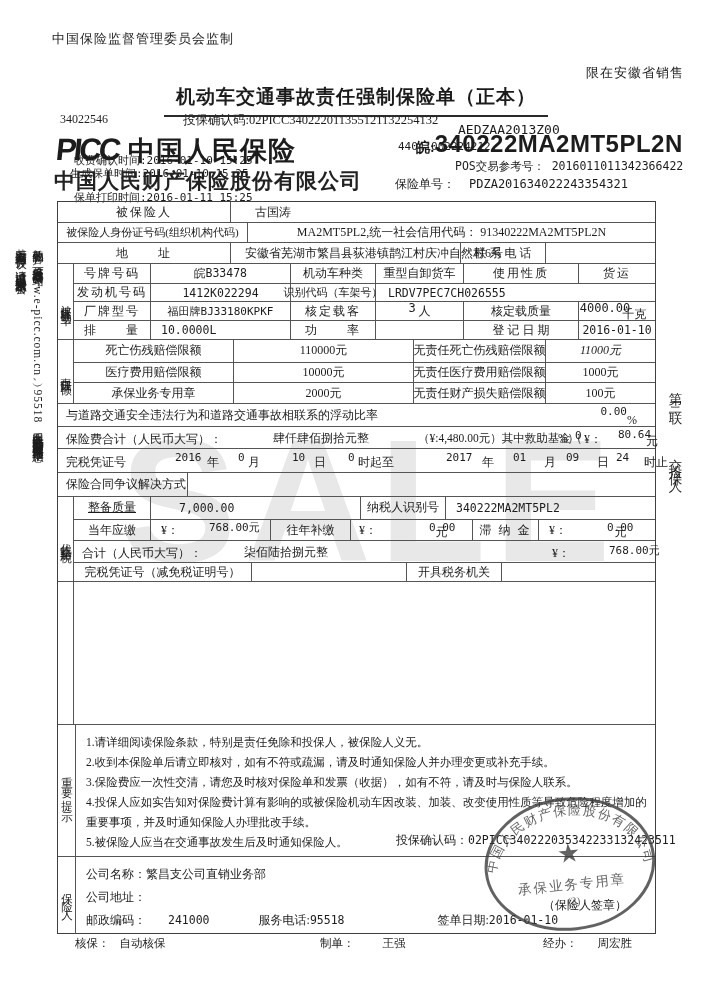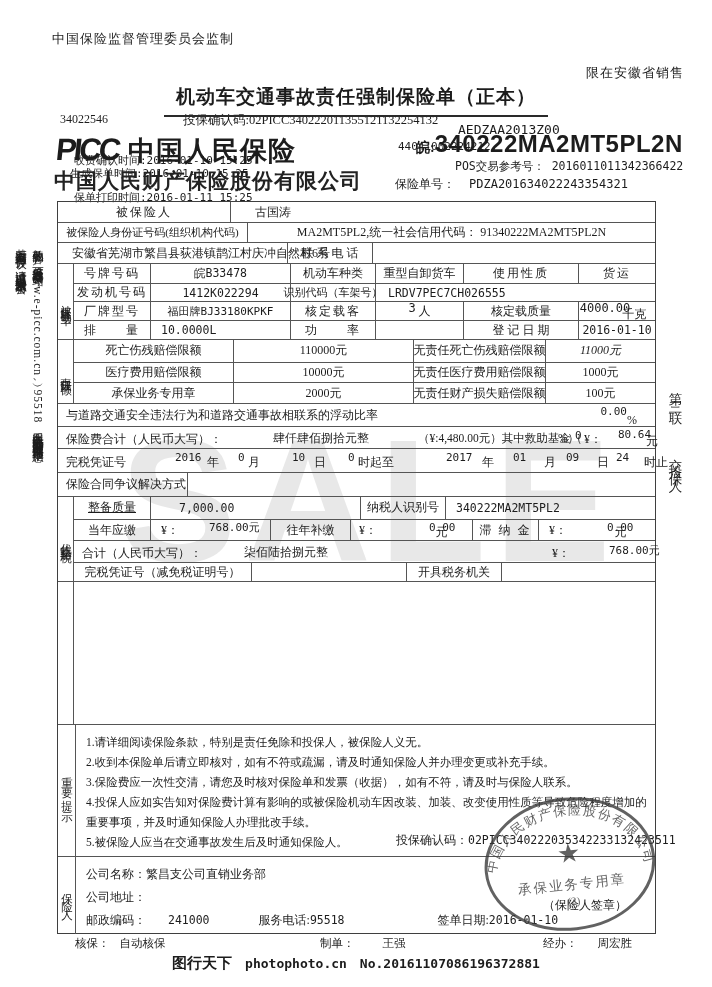--- a/index.html
+++ b/index.html
@@ -114,20 +114,21 @@
 
     <div class="row first" style="height:20px;">
       <div class="c lbl-sp" style="width:173px;">被保险人</div>
       <div class="c nb left" style="flex:1;padding-left:24px;">古国涛</div>
     </div>
     <div class="row" style="height:20px;">
       <div class="c small" style="width:190px;">被保险人身份证号码(组织机构代码)</div>
       <div class="c nb" style="flex:1;">MA2MT5PL2,统一社会信用代码： 91340222MA2MT5PL2N</div>
     </div>
     <div class="row" style="height:21px;">
+      <div class="c lbl-sp" style="width:173px;">地　　址</div>
       <div class="c left" style="width:230px;padding-left:14px;">安徽省芜湖市繁昌县荻港镇鹊江村庆冲自然村6号</div>
       <div class="c" style="width:85px;">联 系 电 话</div>
       <div class="c nb" style="flex:1;"></div>
     </div>
 
     <div class="sect" style="height:76px;">
       <div class="vstrip small">被保险机动车</div>
       <div class="sect-body">
         <div class="row first" style="height:19px;">
           <div class="c lbl-sp" style="width:77px;">号牌号码</div>
@@ -320,19 +321,14 @@
     </text>
     <text x="90" y="76" text-anchor="middle" font-size="26" fill="#3c3c3c">★</text>
     <text x="90" y="103" text-anchor="middle" font-size="13.5" fill="#3c3c3c" letter-spacing="2" font-family="Liberation Serif,serif">承保业务专用章</text>
     <text x="90" y="119" text-anchor="middle" font-size="11" fill="#3c3c3c" font-family="Liberation Serif,serif">(2)</text>
   </svg>
 
   <span class="abs footln" style="left:75px;top:936px;"><span>核保：</span><span style="margin-left:10px;">自动核保</span></span>
   <span class="abs footln" style="left:320px;top:936px;"><span>制单：</span><span style="margin-left:28px;">王强</span></span>
   <span class="abs footln" style="left:543px;top:936px;"><span>经办：</span><span style="margin-left:20px;">周宏胜</span></span>
 
-  <div class="abs" id="credit">
-    <span class="site">图行天下</span>
-    <span class="dom">photophoto.cn</span>
-    <span class="num">No.20161107086196372881</span>
-  </div>
 
 </div>
 
 </body></html>

